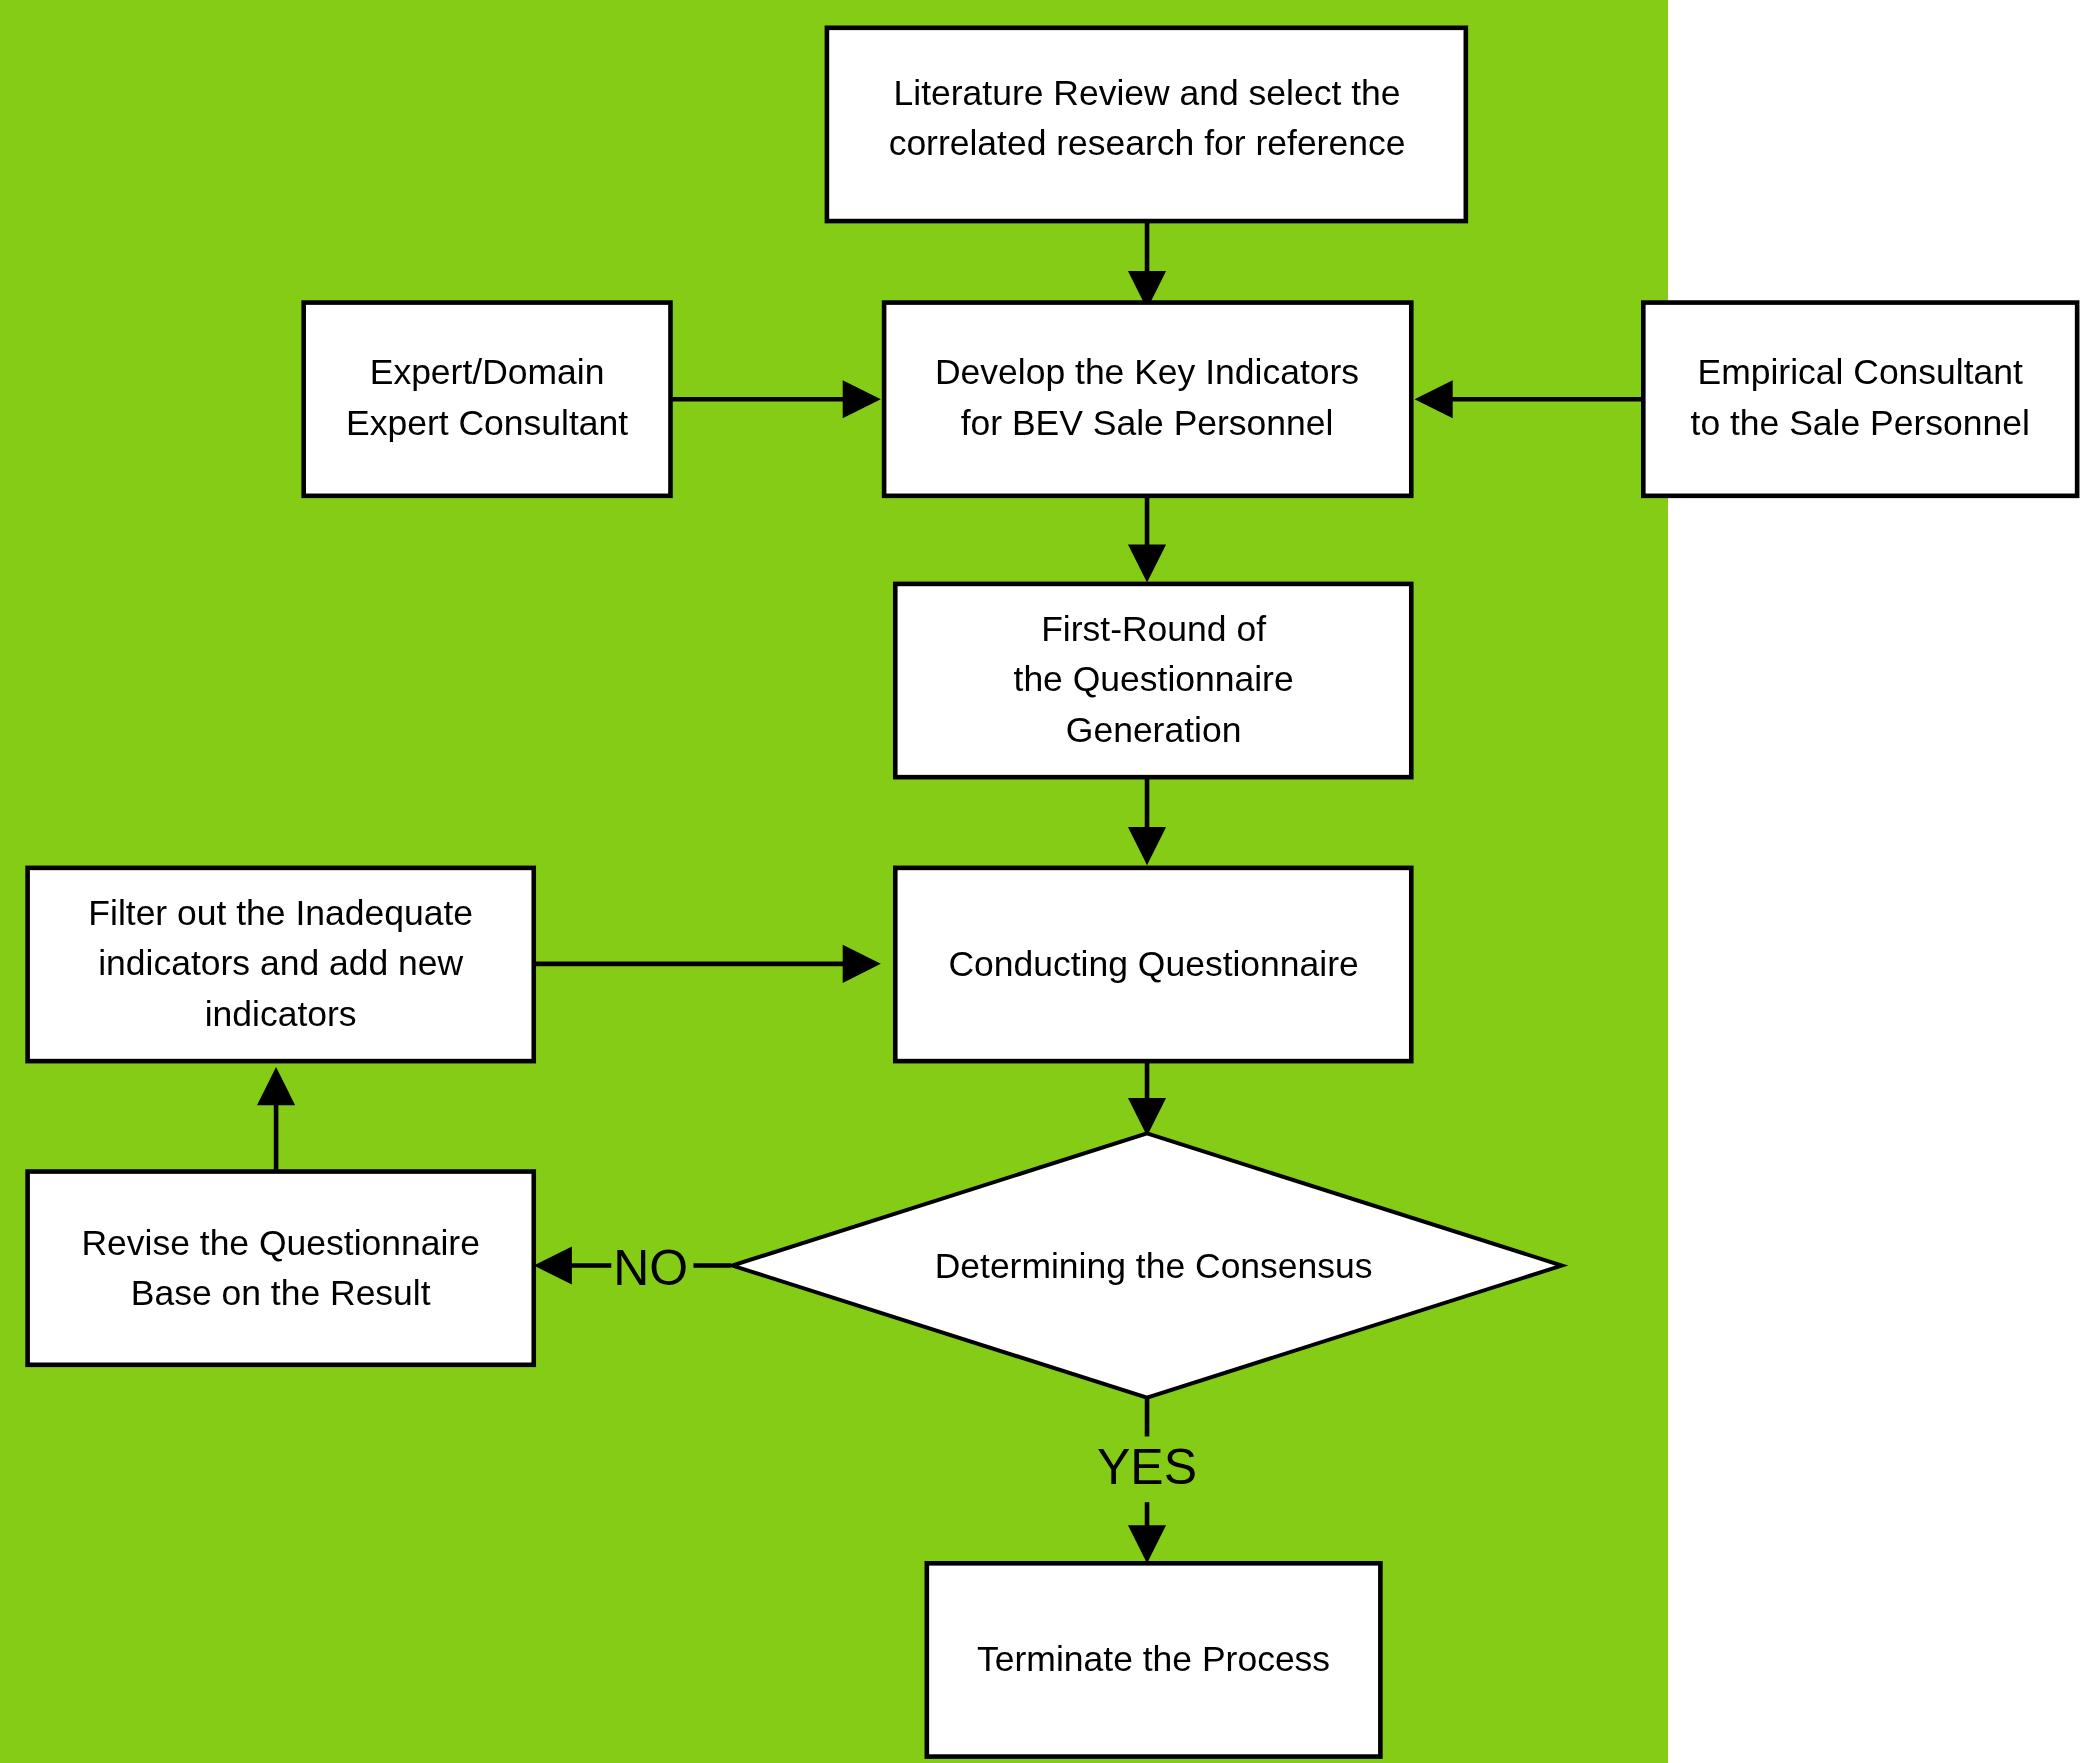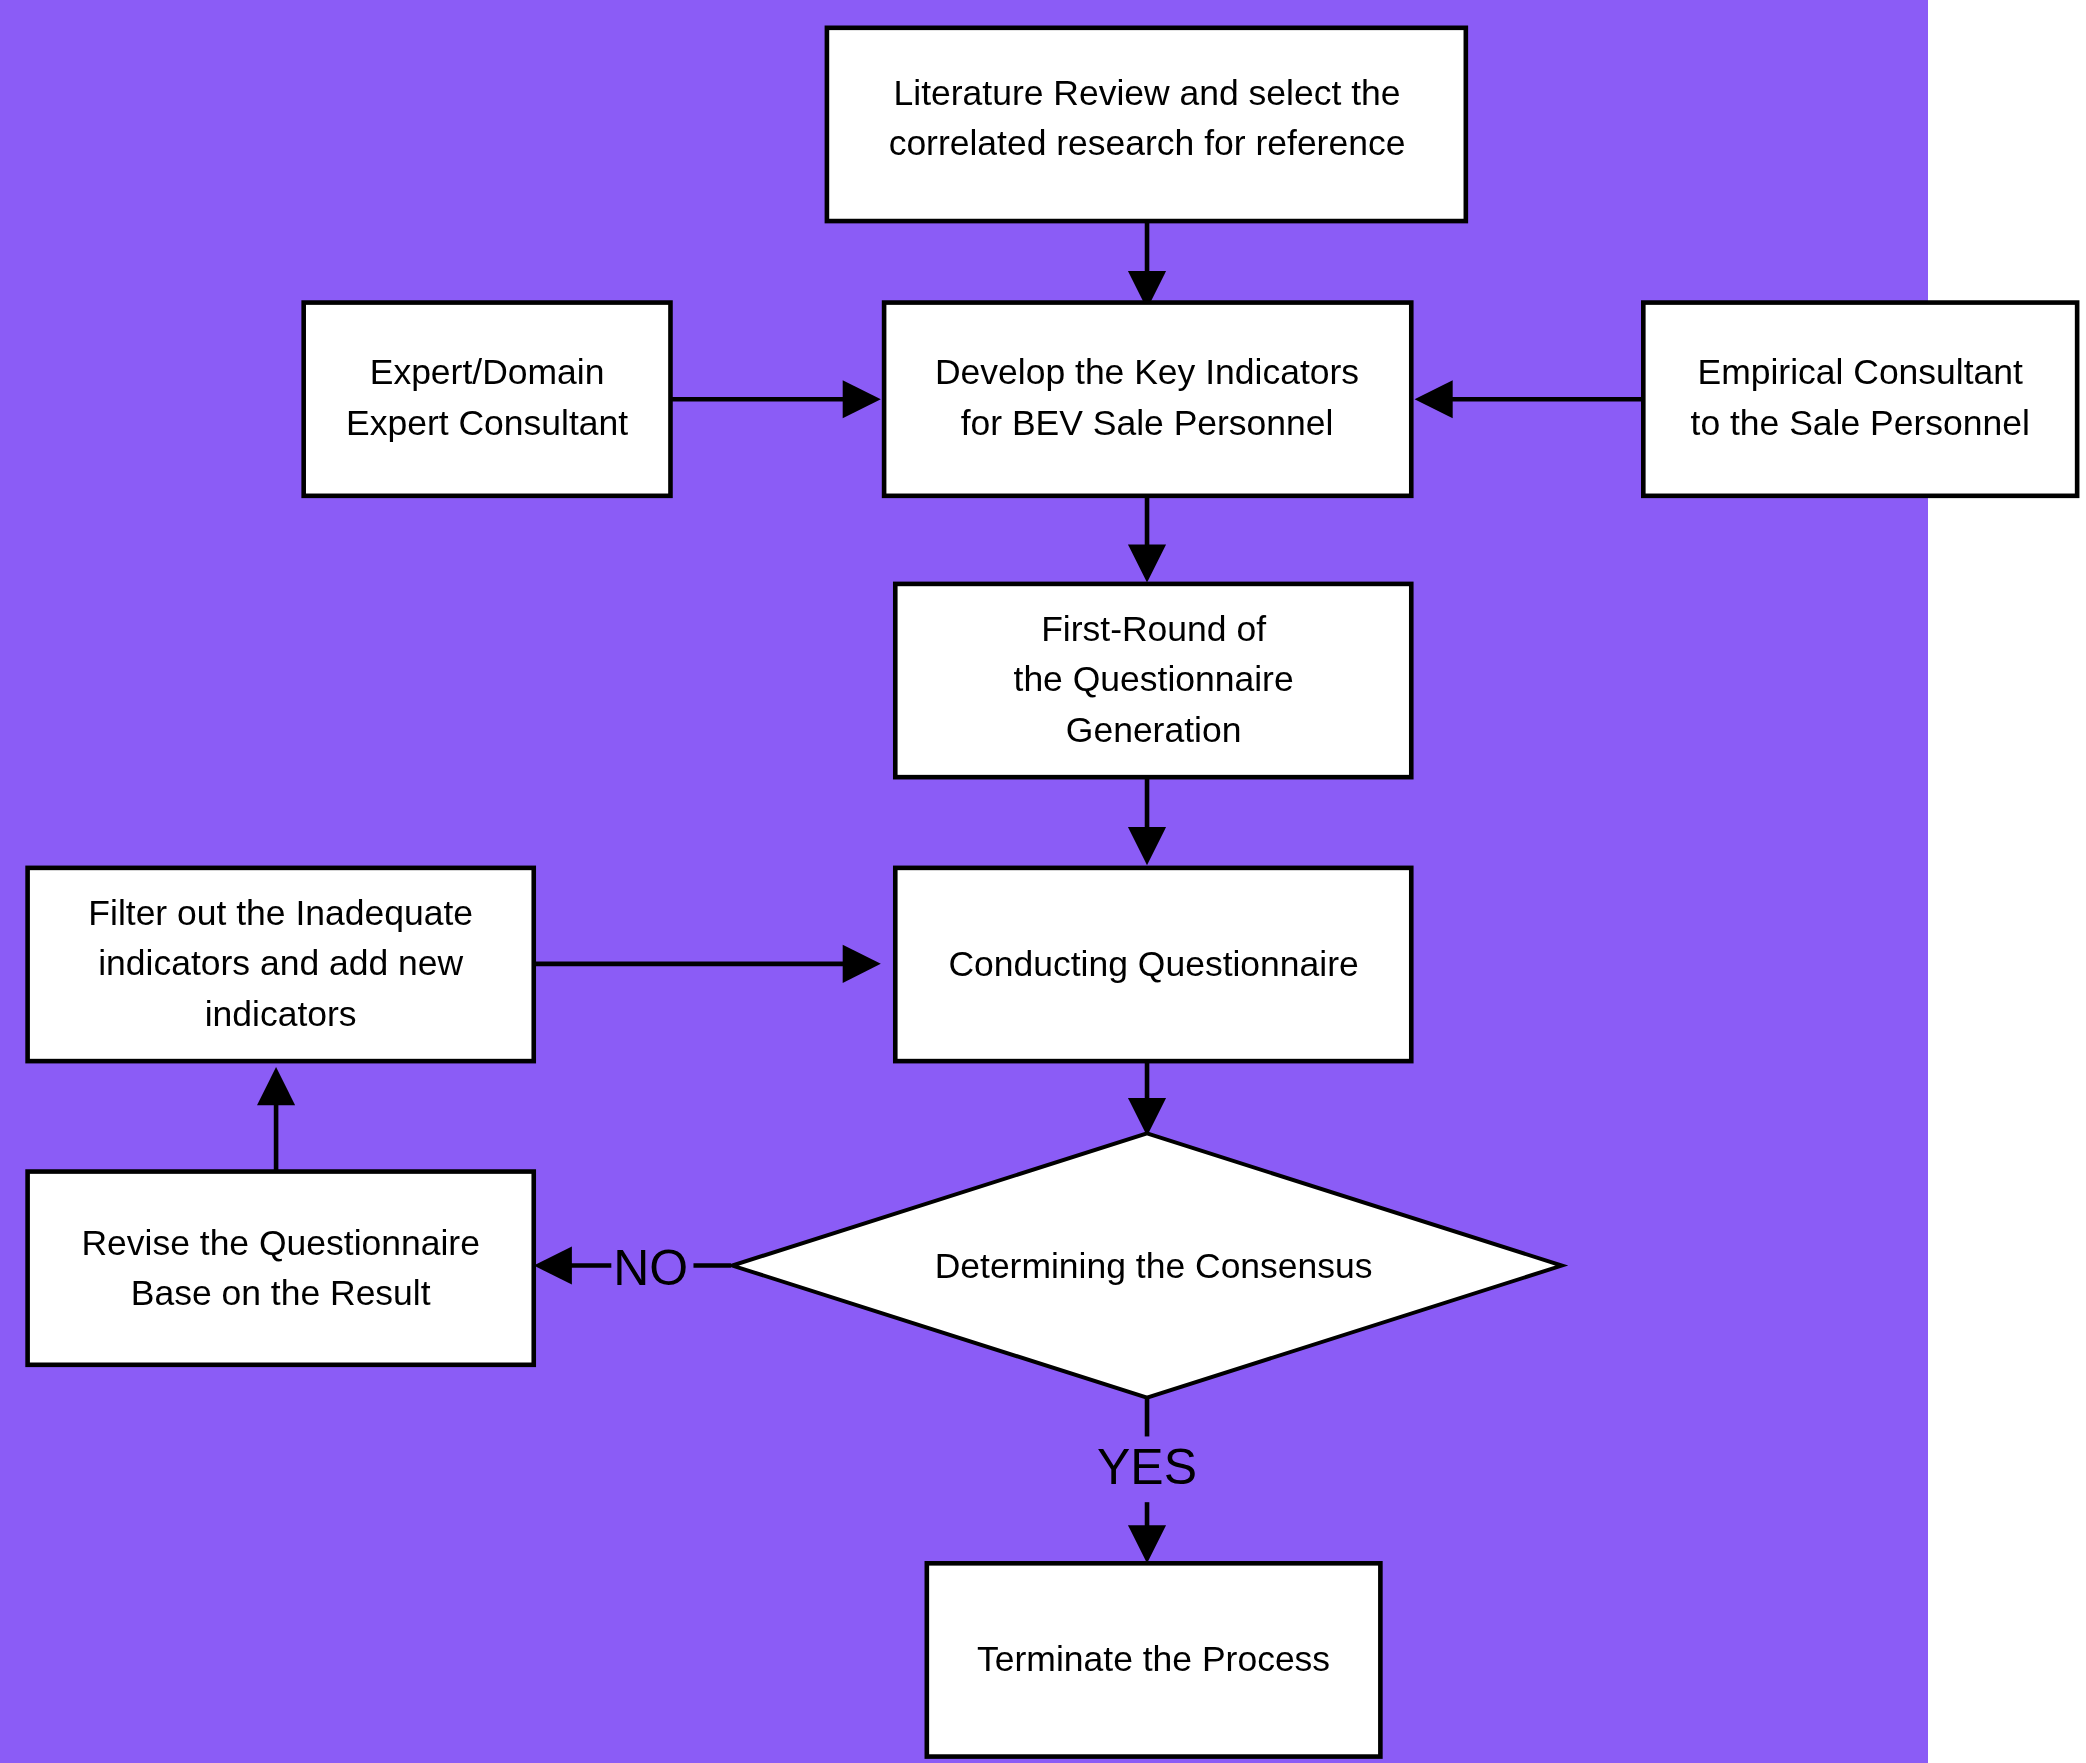--- a/index.html
+++ b/index.html
@@ -9,23 +9,23 @@
     background: #ffffff;
   }
   body {
     width: 2087px;
     height: 1764px;
     overflow: hidden;
     font-family: "Liberation Sans", sans-serif;
   }
   #flow-root {
     position: relative;
-    width: 1928px;
+    width: 1668px;
     height: 1764px;
-    background: #8b5cf6;
+    background: #84cc16;
   }
   svg#flow-svg {
     display: block;
     width: 2087px;
     height: 1764px;
   }
   .node-box {
     fill: #ffffff;
     stroke: #000000;
     stroke-width: 7;

